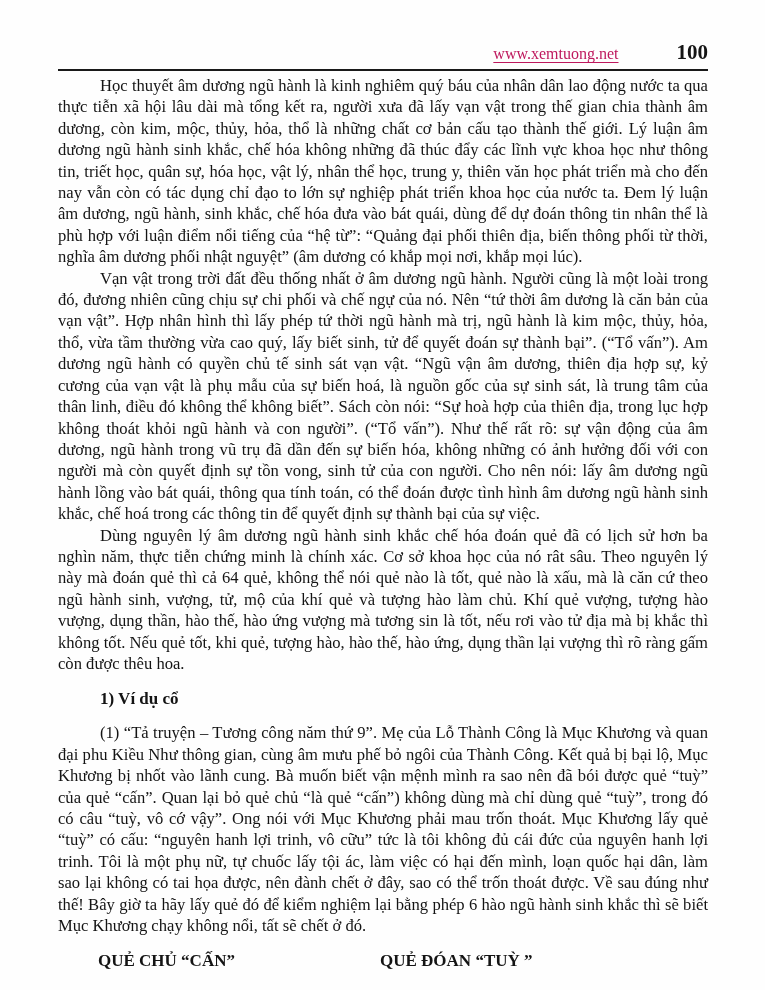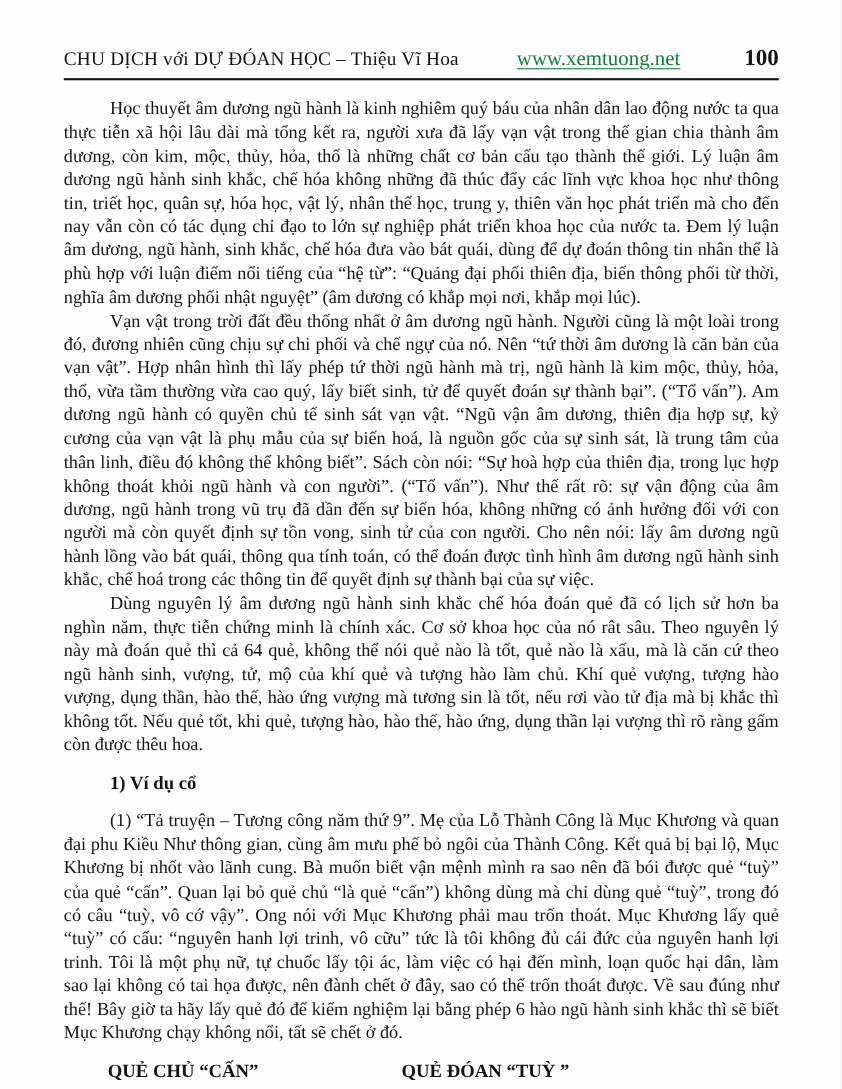--- a/index.html
+++ b/index.html
@@ -25,74 +25,74 @@
     border-bottom: 2px solid #1a1a1a;
     padding-bottom: 6px;
   }
   .book-title {
     font-size: 17.5px;
     letter-spacing: 0.2px;
     white-space: nowrap;
   }
   .header-spacer { flex: 1; }
   .website-link {
-    font-size: 19px;
-    color: #15803d;
+    font-size: 16px;
+    color: #be185d;
     text-decoration: underline;
     text-underline-offset: 3px;
     margin-right: 58px;
     cursor: pointer;
   }
   .page-number {
     font-size: 21px;
     font-weight: bold;
     line-height: 1;
   }
   
   .page-body {
-    padding-top: 15px;
+    padding-top: 4px;
   }
   .para {
     margin: 0;
     font-size: 16.6px;
     line-height: 21.4px;
     text-align: justify;
     text-indent: 42px;
     text-justify: inter-word;
   }
   .section-heading {
     margin: 15px 0 13px 0;
     padding-left: 42px;
     font-size: 17px;
     font-weight: bold;
   }
   
   .hexagrams {
     display: flex;
     margin-top: 12px;
     padding-left: 40px;
+    gap: 15px;
   }
   .hex-col {
     width: 267px;
   }
   .hex-col.right { width: auto; }
   .hex-title {
     font-size: 17px;
     font-weight: bold;
     line-height: 25px;
   }
 </style>
 </head>
 <body>
 
 <div class="page">
   <div class="content">
 
     <header class="page-header">
-      <span class="book-title">CHU DỊCH với DỰ ĐÓAN HỌC – Thiệu Vĩ Hoa</span>
       <span class="header-spacer"></span>
       <a class="website-link">www.xemtuong.net</a>
       <span class="page-number">100</span>
     </header>
 
     <main class="page-body">
 
       <p class="para">Học thuyết âm dương ngũ hành là kinh nghiêm quý báu của nhân dân lao động nước ta qua thực tiễn xã hội lâu dài mà tổng kết ra, người xưa đã lấy vạn vật trong thế gian chia thành âm dương, còn kim, mộc, thủy, hỏa, thổ là những chất cơ bản cấu tạo thành thế giới. Lý luận âm dương ngũ hành sinh khắc, chế hóa không những đã thúc đẩy các lĩnh vực khoa học  như thông tin, triết học, quân sự, hóa học, vật lý, nhân thể học, trung y, thiên văn học phát triển mà cho đến nay vẫn còn có tác dụng chỉ đạo to lớn sự nghiệp phát triển khoa học của nước ta. Đem lý luận âm dương, ngũ hành, sinh khắc, chế hóa đưa vào bát quái, dùng để dự đoán thông tin nhân thể là phù hợp với luận điểm nổi tiếng của “hệ từ”: “Quảng đại phối thiên địa, biến thông phối từ thời, nghĩa âm dương phối nhật nguyệt” (âm dương có khắp mọi nơi, khắp mọi lúc).</p>
       <p class="para">Vạn vật trong trời đất đều thống nhất ở âm dương ngũ hành. Người cũng là một loài trong đó, đương nhiên cũng chịu sự chi phối và chế ngự của nó. Nên “tứ thời âm dương là căn bản của vạn vật”. Hợp nhân hình thì lấy phép tứ thời ngũ hành mà trị, ngũ hành là kim mộc, thủy, hỏa, thổ, vừa tầm thường vừa cao quý, lấy biết sinh, tử để quyết đoán sự thành bại”. (“Tổ vấn”). Am dương ngũ hành có quyền chủ tế sinh sát vạn vật. “Ngũ vận âm dương, thiên địa hợp sự, kỷ cương của vạn vật là phụ mẫu của sự biến hoá, là nguồn gốc của sự sinh sát, là trung tâm của thân linh, điều đó không thể không biết”. Sách còn nói: “Sự hoà hợp của thiên địa, trong lục hợp không thoát khỏi ngũ hành và con người”. (“Tổ vấn”). Như thế rất rõ: sự vận động của âm dương, ngũ hành trong vũ trụ đã dần đến sự biến hóa, không những có ảnh hưởng đối với con người mà còn quyết định sự tồn vong, sinh tử của con người. Cho nên nói: lấy âm dương ngũ hành lồng vào bát quái, thông qua tính toán, có thể đoán được tình  hình âm dương ngũ hành sinh khắc, chế hoá trong các thông tin để quyết định sự thành bại của sự việc.</p>
       <p class="para">Dùng nguyên lý âm dương ngũ hành sinh khắc chế hóa đoán quẻ đã có lịch sử hơn ba nghìn năm, thực tiễn chứng minh là chính xác. Cơ sở khoa học của nó rât sâu. Theo nguyên lý này mà đoán quẻ thì cả 64 quẻ, không thể nói quẻ nào là tốt, quẻ nào là xấu, mà là căn cứ theo ngũ hành sinh, vượng, tử, mộ của khí quẻ và tượng hào làm chủ. Khí quẻ vượng, tượng hào vượng, dụng thần, hào thế, hào ứng vượng mà tương sin là tốt, nếu rơi vào tử địa mà bị khắc thì không tốt. Nếu quẻ tốt, khi quẻ, tượng hào, hào thế, hào ứng, dụng thần lại vượng thì rõ ràng gấm còn được thêu hoa.</p>

